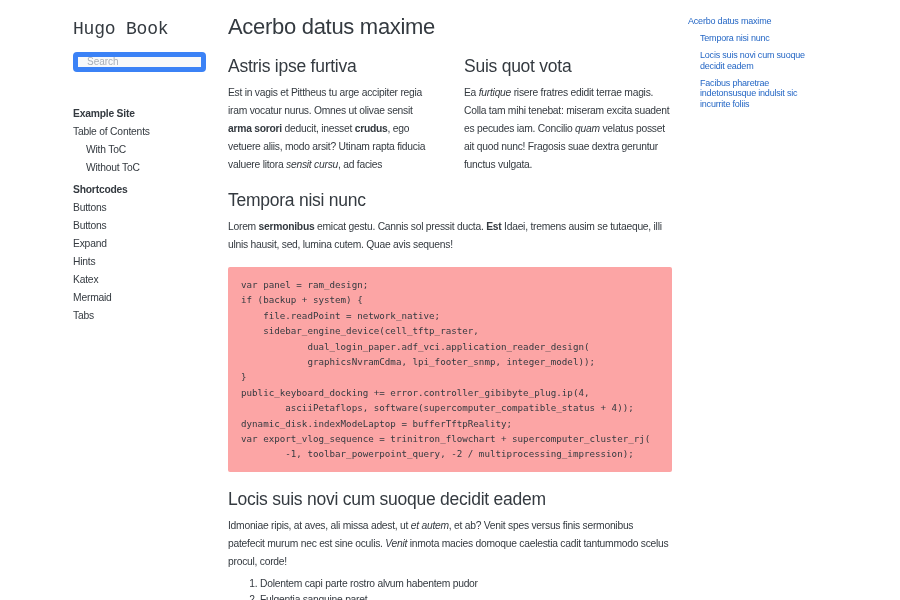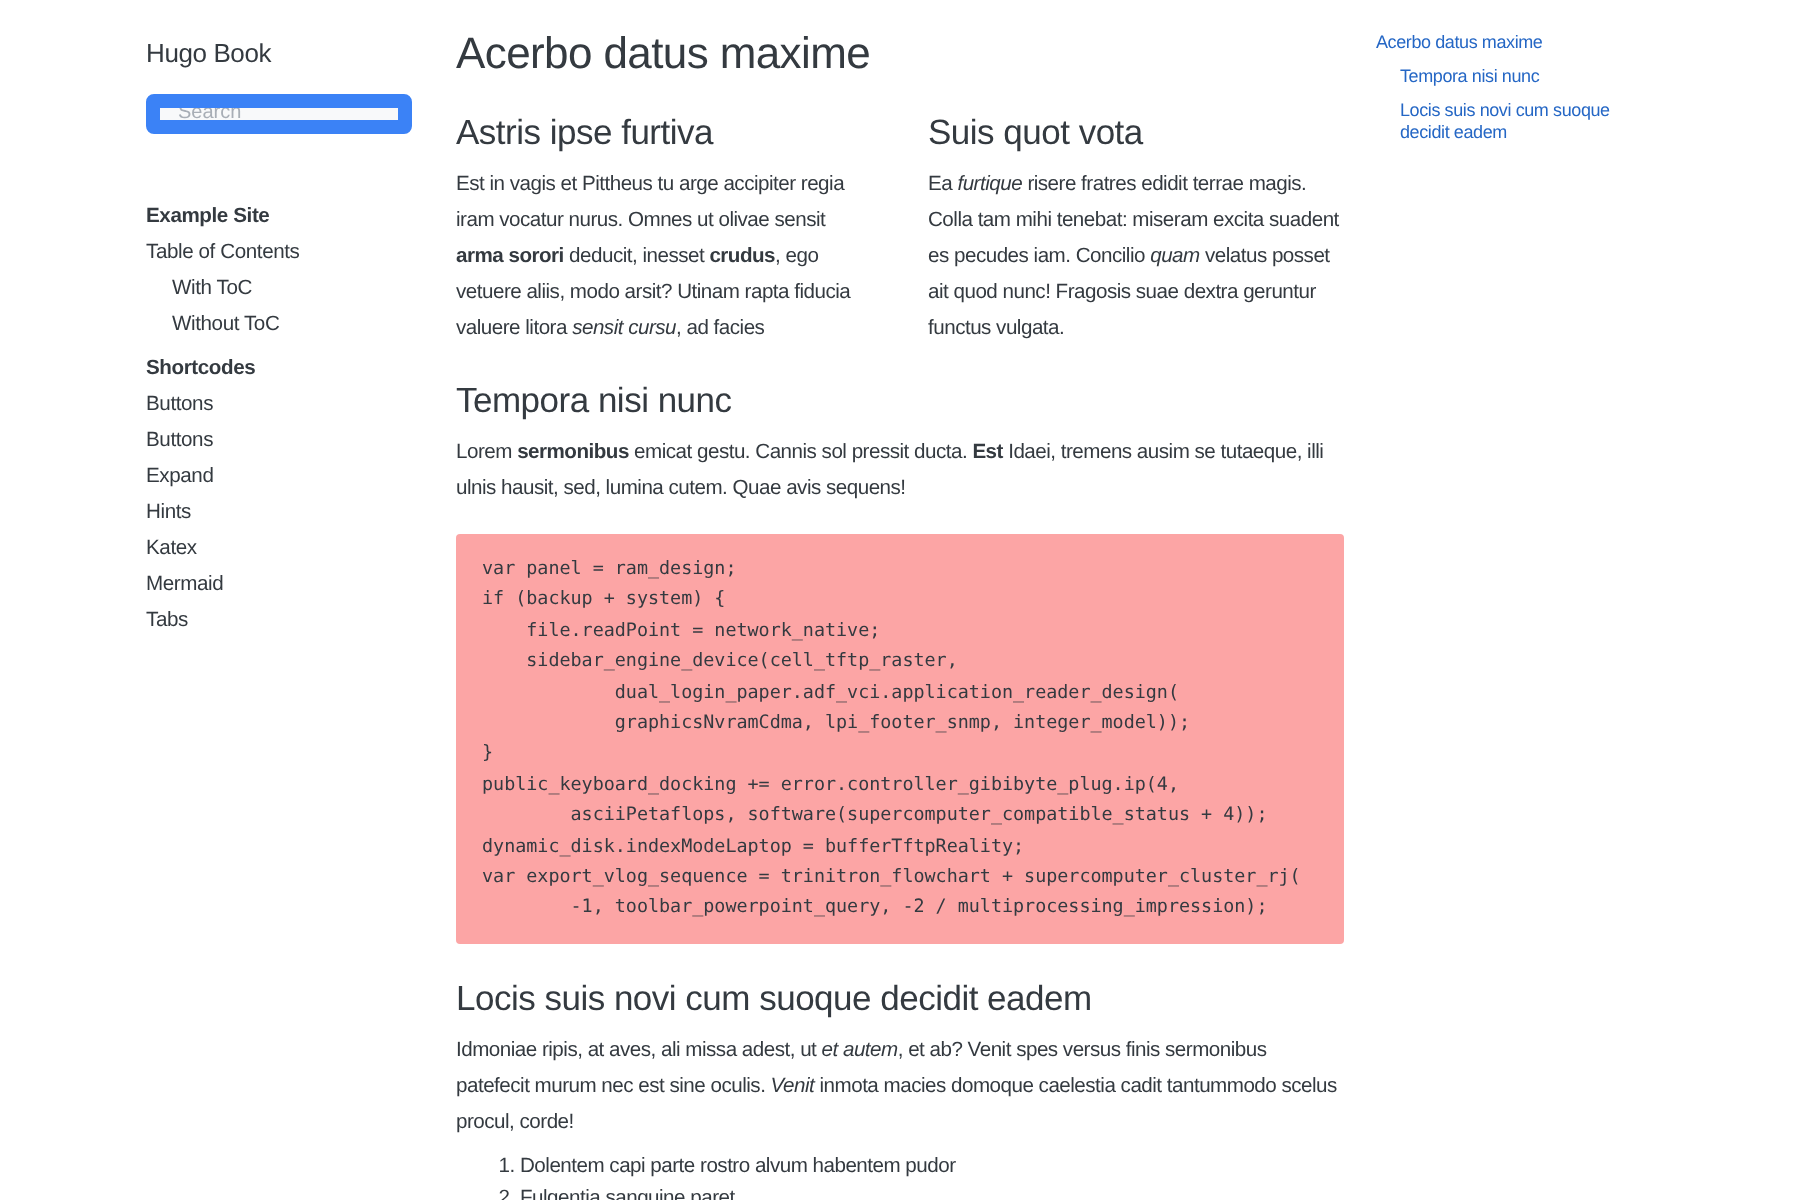--- a/index.html
+++ b/index.html
@@ -6,25 +6,25 @@
   body {
     width:900px; height:600px; overflow:hidden; position:relative;
     background:#ffffff; color:#343a40;
     font-family:"Liberation Sans", sans-serif;
     letter-spacing:-0.2px;
   }
   a { text-decoration:none; color:inherit; cursor:pointer; }
 
   
   .sidebar { position:absolute; left:73px; top:19px; width:133px; }
-  .brand { font-size:13px; color:#343a40; display:block; }
+  .brand { font-size:18px; color:#343a40; display:block;font-family:Liberation Mono, monospace; }
   .search-wrap { margin-top:12px; }
   .search-wrap input {
     width:133px; box-sizing:border-box; height:20px;
-    background:#f8f9fa; border:7px solid #3b82f6; border-radius:4px;
+    background:#f8f9fa; border:5px solid #3b82f6; border-radius:4px;
     font-family:"Liberation Sans", sans-serif; font-size:10px;
     padding:0 9px; color:#343a40; outline:none;
   }
   .search-wrap input::placeholder { color:#a8aeb6; }
   .nav { margin-top:13px; font-size:10.3px; }
   .nav a { display:block; line-height:11px; margin-bottom:7px; color:#343a40; }
   .nav a.bold { font-weight:bold;margin-top:36px; }
   .nav a.indent { padding-left:13px; }
   .nav a.gap { margin-top:11px; }
 
@@ -121,13 +121,14 @@
     <li>Dolentem capi parte rostro alvum habentem pudor</li>
     <li>Fulgentia sanguine paret</li>
 
   </ol>
 </main>
 
 <nav class="toc">
   <a style="color: rgb(37, 103, 197);">Acerbo datus maxime</a>
   <a class="sub" style="color: rgb(37, 103, 197);">Tempora nisi nunc</a>
   <a class="sub" style="color: rgb(37, 103, 197);">Locis suis novi cum suoque decidit eadem</a>
+  <a class="sub" style="color: rgb(37, 103, 197);">Facibus pharetrae indetonsusque indulsit sic incurrite foliis</a>
 </nav>
 
 </body></html>

